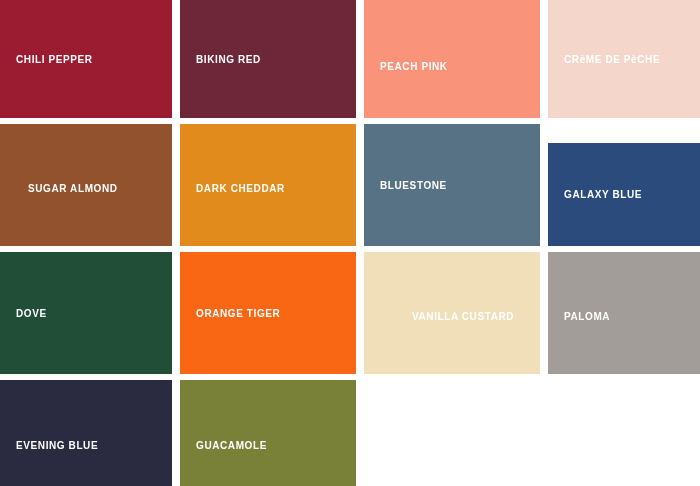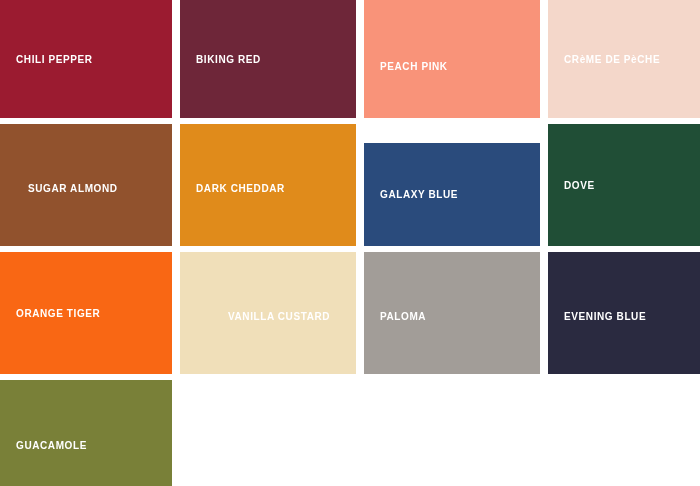--- a/index.html
+++ b/index.html
@@ -67,20 +67,23 @@
     <span class="swatch-label" style="color: rgb(255, 255, 255);">CRèME DE PèCHE</span>
   </div>
 
   <div class="swatch row-2" style="background-color: rgb(145, 82, 45);">
     <span class="swatch-label" style="color: rgb(255, 255, 255); padding-left: 28px;">SUGAR ALMOND</span>
   </div>
   <div class="swatch row-2" style="background-color: rgb(224, 139, 27);">
     <span class="swatch-label" style="color: rgb(255, 255, 255);">DARK CHEDDAR</span>
   </div>
 
+  <div class="swatch row-3" style="background-color: rgb(87, 114, 132);">
+    <span class="swatch-label" style="color: rgb(255, 255, 255);">BLUESTONE</span>
+  </div>
   <div class="swatch row-3" style="background-color: rgb(42, 75, 124); margin-top: 19px;">
     <span class="swatch-label" style="color: rgb(255, 255, 255);">GALAXY BLUE</span>
   </div>
   <div class="swatch row-3" style="background-color: rgb(32, 78, 54);">
     <span class="swatch-label" style="color: rgb(255, 255, 255);">DOVE</span>
   </div>
   <div class="swatch row-3" style="background-color: rgb(249, 103, 20);">
     <span class="swatch-label" style="color: rgb(255, 255, 255);">ORANGE TIGER</span>
   </div>
 

